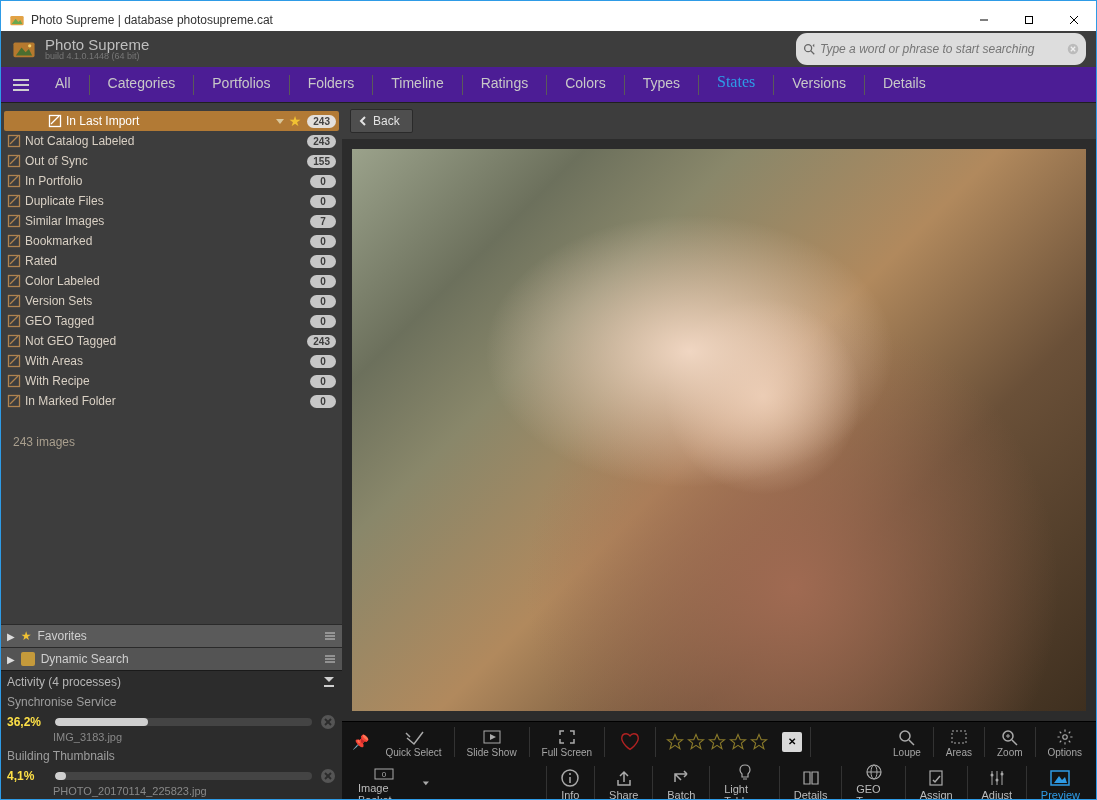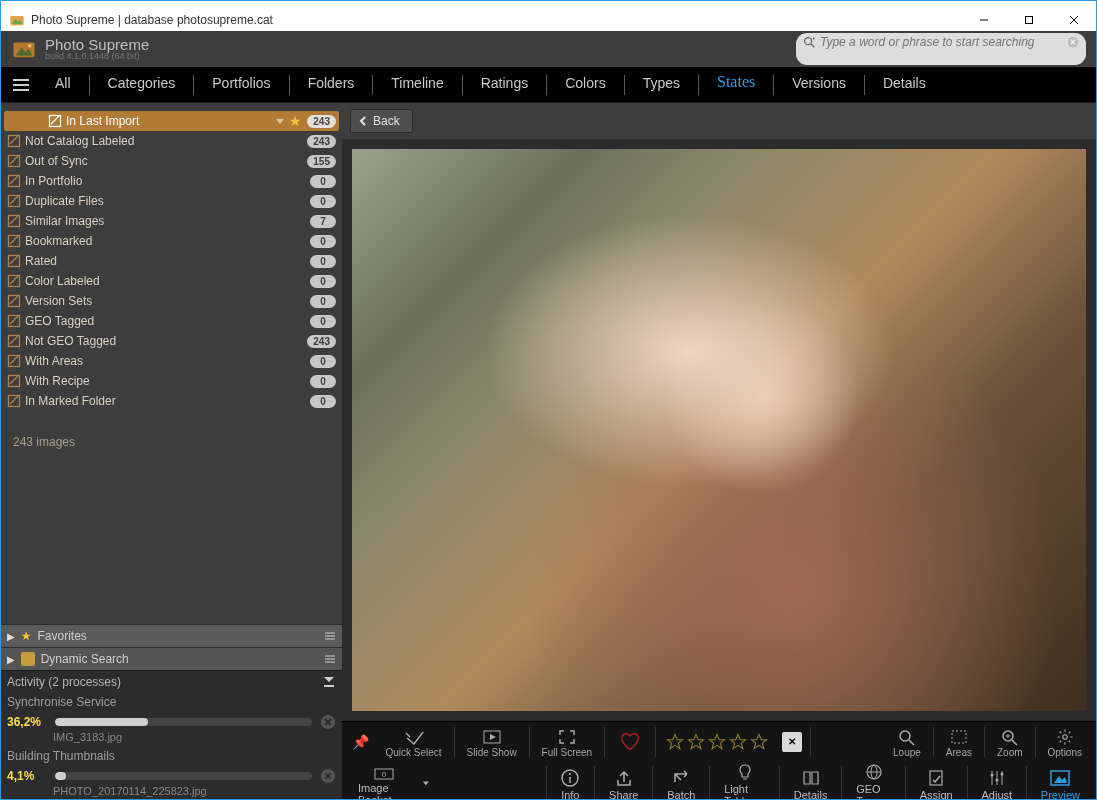--- a/index.html
+++ b/index.html
@@ -9,26 +9,26 @@
   .titlebar .app-logo { width:16px; height:16px; margin-right:6px; }
   .titlebar .title-text { flex:1; }
   .winbtn { width:45px; height:30px; display:flex; align-items:center; justify-content:center; color:#000; }
   
   .brandrow { height:36px; background:#3d3d3d; display:flex; align-items:center; padding:0 10px; color:#c8c8c8; }
   .brandrow .brand-logo { width:26px; height:26px; margin-right:8px; }
   .brand-text { line-height:1; }
   .brand-text .brand-name { font-size:15px; color:#bfbfbf; }
   .brand-text .brand-sub { font-size:9px; color:#777; }
   .brandrow .spacer { flex:1; }
-  .search { width:290px; height:22px; background:#ddd; border-radius:11px; display:flex; align-items:flex-end; padding:16px 6px; color:#888; font-size:12px; }
+  .search { width:290px; height:22px; background:#ddd; border-radius:11px; display:flex; align-items:center; padding:16px 6px; color:#888; font-size:12px; }
   .search input { flex:1; border:none; background:transparent; outline:none; font-style:italic; font-size:12px; color:#555; padding-left:4px; }
   .search .mag { width:14px; height:14px; }
   .search .clear { width:14px; height:14px; color:#999; }
   
-  .navbar { height:36px; background:#000000; display:flex; align-items:flex-start; padding:0 0 0 6px; color:#bfbfbf; font-size:14px; border-bottom:1px solid #1f1f1f; }
+  .navbar { height:36px; background:#4c1d95; display:flex; align-items:flex-start; padding:0 0 0 6px; color:#bfbfbf; font-size:14px; border-bottom:1px solid #1f1f1f; }
   .hamb { width:20px; height:20px; margin:8px 10px 0 4px; color:#cfcfcf; }
   .navitem { padding:8px 14px 8px; cursor:pointer; color:#c8c8c8; }
   .navitem.active { color:#2e9be6; font-size:16px; padding-top:6px;font-family:Liberation Serif, serif; }
   .navsep { width:1px; height:20px; background:#5a5a5a; margin:8px 4px 0; }
   
   .main { display:flex; height:702px; }
   .sidebar { width:341px; background:#3d3d3d; display:flex; flex-direction:column; color:#cfcfcf; }
   .states-list { padding:8px 3px 4px; }
   .state-row { height:20px; display:flex; align-items:center; padding:0 3px; font-size:12px; color:#d9d0c4; gap:4px; cursor:pointer; }
   .state-row.selected { background:#b27a35; color:#fff; border-radius:2px;padding-left:44px; }
@@ -317,21 +317,21 @@
       <span class="psearch"></span>
       <span>Dynamic Search</span>
       <svg class="menu-icon" width="12" height="12" viewBox="0 0 12 12">
           <line x1="1" y1="3" x2="11" y2="3" stroke="#cfcfcf"></line>
           <line x1="1" y1="6" x2="11" y2="6" stroke="#cfcfcf"></line>
           <line x1="1" y1="9" x2="11" y2="9" stroke="#cfcfcf"></line>
         </svg>
     </div>
     <div class="activity">
       <div class="act-head">
-        <span>Activity (2 processes)</span>
+        <span>Activity (4 processes)</span>
         <svg class="collapse-icon" width="14" height="14" viewBox="0 0 14 14">
             <polygon points="2,2 12,2 7,7" fill="#cfcfcf"></polygon>
             <line x1="2" y1="11" x2="12" y2="11" stroke="#cfcfcf" stroke-width="2"></line>
           </svg>
       </div>
       <div id="activity-body">
           <div class="act-section-title">Synchronise Service</div>
           <div class="act-row">
             <span class="pct">36,2%</span>
             <div class="progress">

